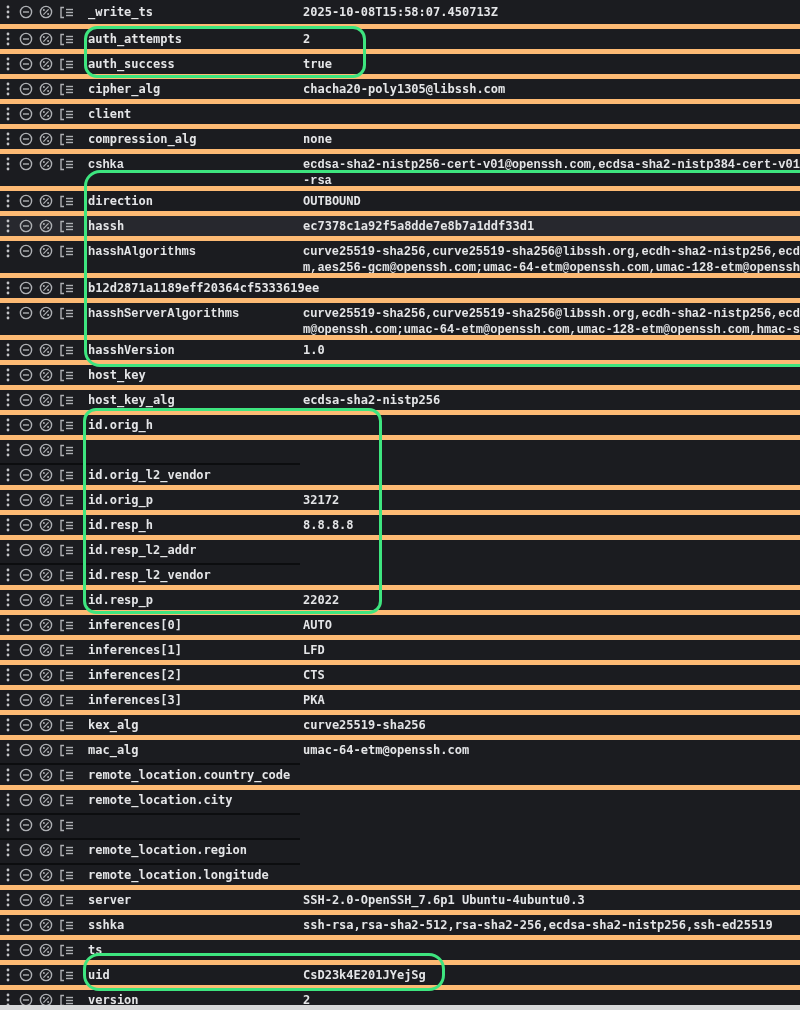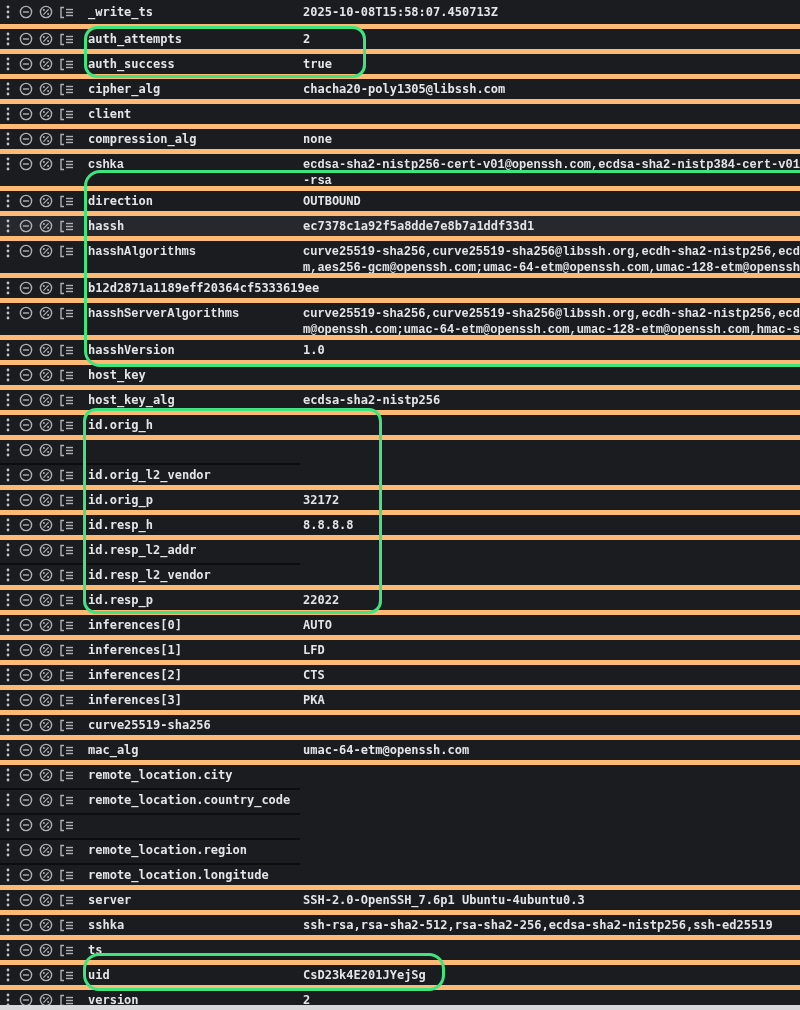--- a/index.html
+++ b/index.html
@@ -1074,20 +1074,21 @@
       </span>
       <span class="icon">
         <svg width="17" height="13" viewBox="0 0 17 13">
           <path d="M5 1.5 H2 V11.5 H5" fill="none" stroke="#aeb0b4" stroke-width="1.4"></path>
           <line x1="7" y1="3.5" x2="14" y2="3.5" stroke="#aeb0b4" stroke-width="1.4"></line>
           <line x1="7" y1="6.5" x2="14" y2="6.5" stroke="#aeb0b4" stroke-width="1.4"></line>
           <line x1="7" y1="9.5" x2="14" y2="9.5" stroke="#aeb0b4" stroke-width="1.4"></line>
         </svg>
       </span>
     </div>
+    <div class="field">kex_alg</div>
     <div class="value">
           <div class="line">curve25519-sha256</div>
         </div>
   </div>
       <div class="row">
     <div class="actions">
       <span class="icon ic-kebab">
         <svg width="4" height="14" viewBox="0 0 4 14">
           <circle cx="2" cy="2" r="1.4" fill="#c2c3c6"></circle>
           <circle cx="2" cy="7" r="1.4" fill="#c2c3c6"></circle>
@@ -1115,20 +1116,57 @@
           <line x1="7" y1="6.5" x2="14" y2="6.5" stroke="#aeb0b4" stroke-width="1.4"></line>
           <line x1="7" y1="9.5" x2="14" y2="9.5" stroke="#aeb0b4" stroke-width="1.4"></line>
         </svg>
       </span>
     </div>
     <div class="field">mac_alg</div>
     <div class="value">
           <div class="line">umac-64-etm@openssh.com</div>
         </div>
   </div>
+      <div class="row sd">
+    <div class="actions">
+      <span class="icon ic-kebab">
+        <svg width="4" height="14" viewBox="0 0 4 14">
+          <circle cx="2" cy="2" r="1.4" fill="#c2c3c6"></circle>
+          <circle cx="2" cy="7" r="1.4" fill="#c2c3c6"></circle>
+          <circle cx="2" cy="12" r="1.4" fill="#c2c3c6"></circle>
+        </svg>
+      </span>
+      <span class="icon ic-circle">
+        <svg width="14" height="14" viewBox="0 0 14 14">
+          <circle cx="7" cy="7" r="5.6" fill="none" stroke="#aeb0b4" stroke-width="1.4"></circle>
+          <line x1="4" y1="7" x2="10" y2="7" stroke="#aeb0b4" stroke-width="1.4"></line>
+        </svg>
+      </span>
+      <span class="icon ic-circle">
+        <svg width="14" height="14" viewBox="0 0 14 14">
+          <circle cx="7" cy="7" r="5.6" fill="none" stroke="#aeb0b4" stroke-width="1.4"></circle>
+          <line x1="4.4" y1="9.6" x2="9.6" y2="4.4" stroke="#aeb0b4" stroke-width="1.3"></line>
+          <circle cx="4.9" cy="4.9" r="1" fill="#aeb0b4"></circle>
+          <circle cx="9.1" cy="9.1" r="1" fill="#aeb0b4"></circle>
+        </svg>
+      </span>
+      <span class="icon">
+        <svg width="17" height="13" viewBox="0 0 17 13">
+          <path d="M5 1.5 H2 V11.5 H5" fill="none" stroke="#aeb0b4" stroke-width="1.4"></path>
+          <line x1="7" y1="3.5" x2="14" y2="3.5" stroke="#aeb0b4" stroke-width="1.4"></line>
+          <line x1="7" y1="6.5" x2="14" y2="6.5" stroke="#aeb0b4" stroke-width="1.4"></line>
+          <line x1="7" y1="9.5" x2="14" y2="9.5" stroke="#aeb0b4" stroke-width="1.4"></line>
+        </svg>
+      </span>
+    </div>
+    <div class="field">remote_location.country_code</div>
+    <div class="value">
+          <div class="line"></div>
+        </div>
+  </div>
       <div class="row">
     <div class="actions">
       <span class="icon ic-kebab">
         <svg width="4" height="14" viewBox="0 0 4 14">
           <circle cx="2" cy="2" r="1.4" fill="#c2c3c6"></circle>
           <circle cx="2" cy="7" r="1.4" fill="#c2c3c6"></circle>
           <circle cx="2" cy="12" r="1.4" fill="#c2c3c6"></circle>
         </svg>
       </span>
       <span class="icon ic-circle">
@@ -1148,57 +1186,20 @@
       <span class="icon">
         <svg width="17" height="13" viewBox="0 0 17 13">
           <path d="M5 1.5 H2 V11.5 H5" fill="none" stroke="#aeb0b4" stroke-width="1.4"></path>
           <line x1="7" y1="3.5" x2="14" y2="3.5" stroke="#aeb0b4" stroke-width="1.4"></line>
           <line x1="7" y1="6.5" x2="14" y2="6.5" stroke="#aeb0b4" stroke-width="1.4"></line>
           <line x1="7" y1="9.5" x2="14" y2="9.5" stroke="#aeb0b4" stroke-width="1.4"></line>
         </svg>
       </span>
     </div>
     <div class="field">remote_location.city</div>
-    <div class="value">
-          <div class="line"></div>
-        </div>
-  </div>
-      <div class="row sd">
-    <div class="actions">
-      <span class="icon ic-kebab">
-        <svg width="4" height="14" viewBox="0 0 4 14">
-          <circle cx="2" cy="2" r="1.4" fill="#c2c3c6"></circle>
-          <circle cx="2" cy="7" r="1.4" fill="#c2c3c6"></circle>
-          <circle cx="2" cy="12" r="1.4" fill="#c2c3c6"></circle>
-        </svg>
-      </span>
-      <span class="icon ic-circle">
-        <svg width="14" height="14" viewBox="0 0 14 14">
-          <circle cx="7" cy="7" r="5.6" fill="none" stroke="#aeb0b4" stroke-width="1.4"></circle>
-          <line x1="4" y1="7" x2="10" y2="7" stroke="#aeb0b4" stroke-width="1.4"></line>
-        </svg>
-      </span>
-      <span class="icon ic-circle">
-        <svg width="14" height="14" viewBox="0 0 14 14">
-          <circle cx="7" cy="7" r="5.6" fill="none" stroke="#aeb0b4" stroke-width="1.4"></circle>
-          <line x1="4.4" y1="9.6" x2="9.6" y2="4.4" stroke="#aeb0b4" stroke-width="1.3"></line>
-          <circle cx="4.9" cy="4.9" r="1" fill="#aeb0b4"></circle>
-          <circle cx="9.1" cy="9.1" r="1" fill="#aeb0b4"></circle>
-        </svg>
-      </span>
-      <span class="icon">
-        <svg width="17" height="13" viewBox="0 0 17 13">
-          <path d="M5 1.5 H2 V11.5 H5" fill="none" stroke="#aeb0b4" stroke-width="1.4"></path>
-          <line x1="7" y1="3.5" x2="14" y2="3.5" stroke="#aeb0b4" stroke-width="1.4"></line>
-          <line x1="7" y1="6.5" x2="14" y2="6.5" stroke="#aeb0b4" stroke-width="1.4"></line>
-          <line x1="7" y1="9.5" x2="14" y2="9.5" stroke="#aeb0b4" stroke-width="1.4"></line>
-        </svg>
-      </span>
-    </div>
-    <div class="field">remote_location.country_code</div>
     <div class="value">
           <div class="line"></div>
         </div>
   </div>
       <div class="row sd">
     <div class="actions">
       <span class="icon ic-kebab">
         <svg width="4" height="14" viewBox="0 0 4 14">
           <circle cx="2" cy="2" r="1.4" fill="#c2c3c6"></circle>
           <circle cx="2" cy="7" r="1.4" fill="#c2c3c6"></circle>

